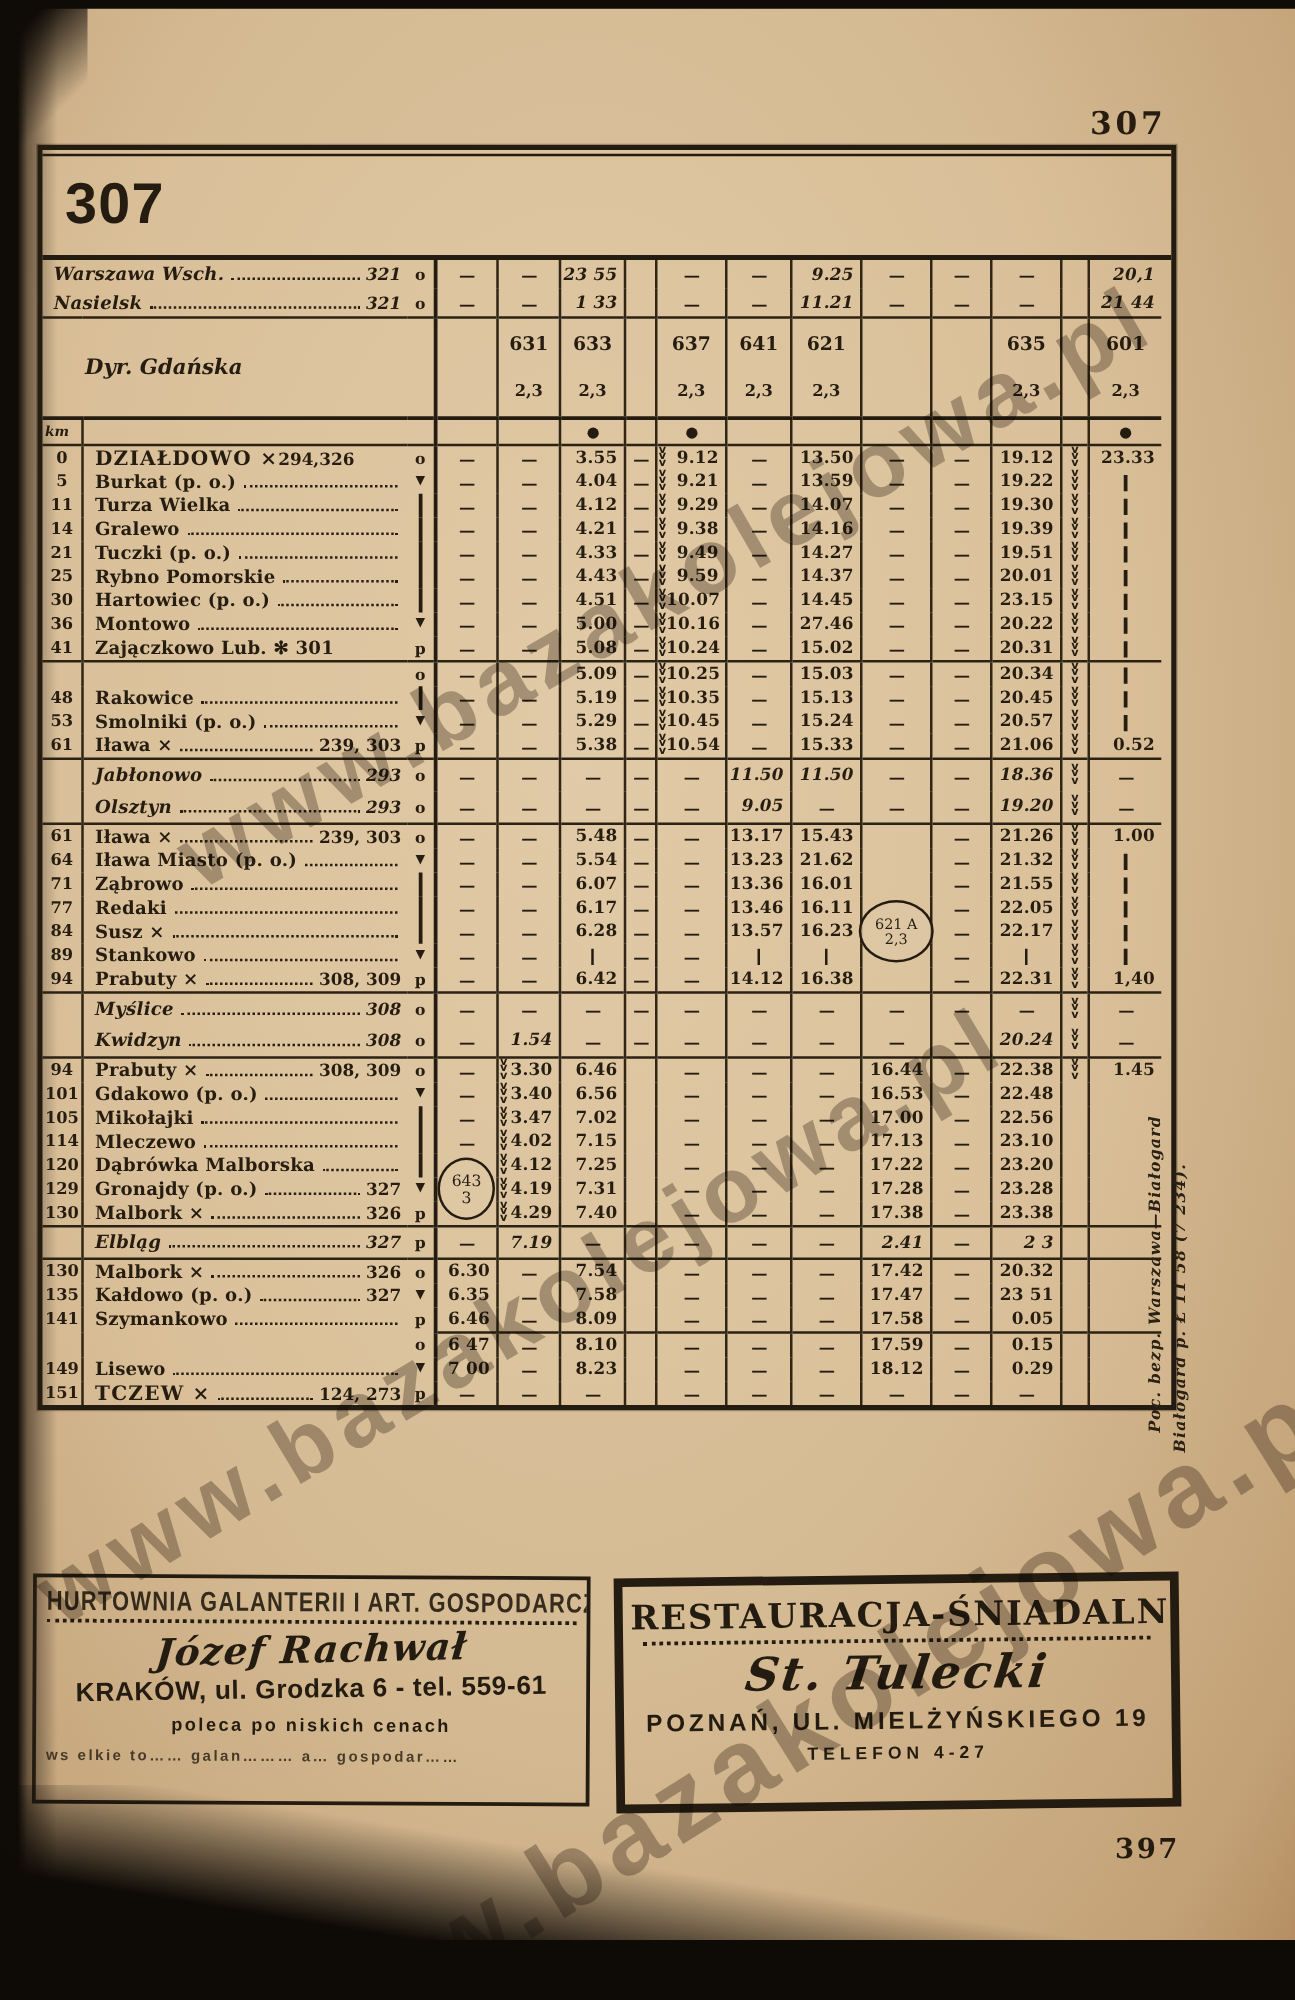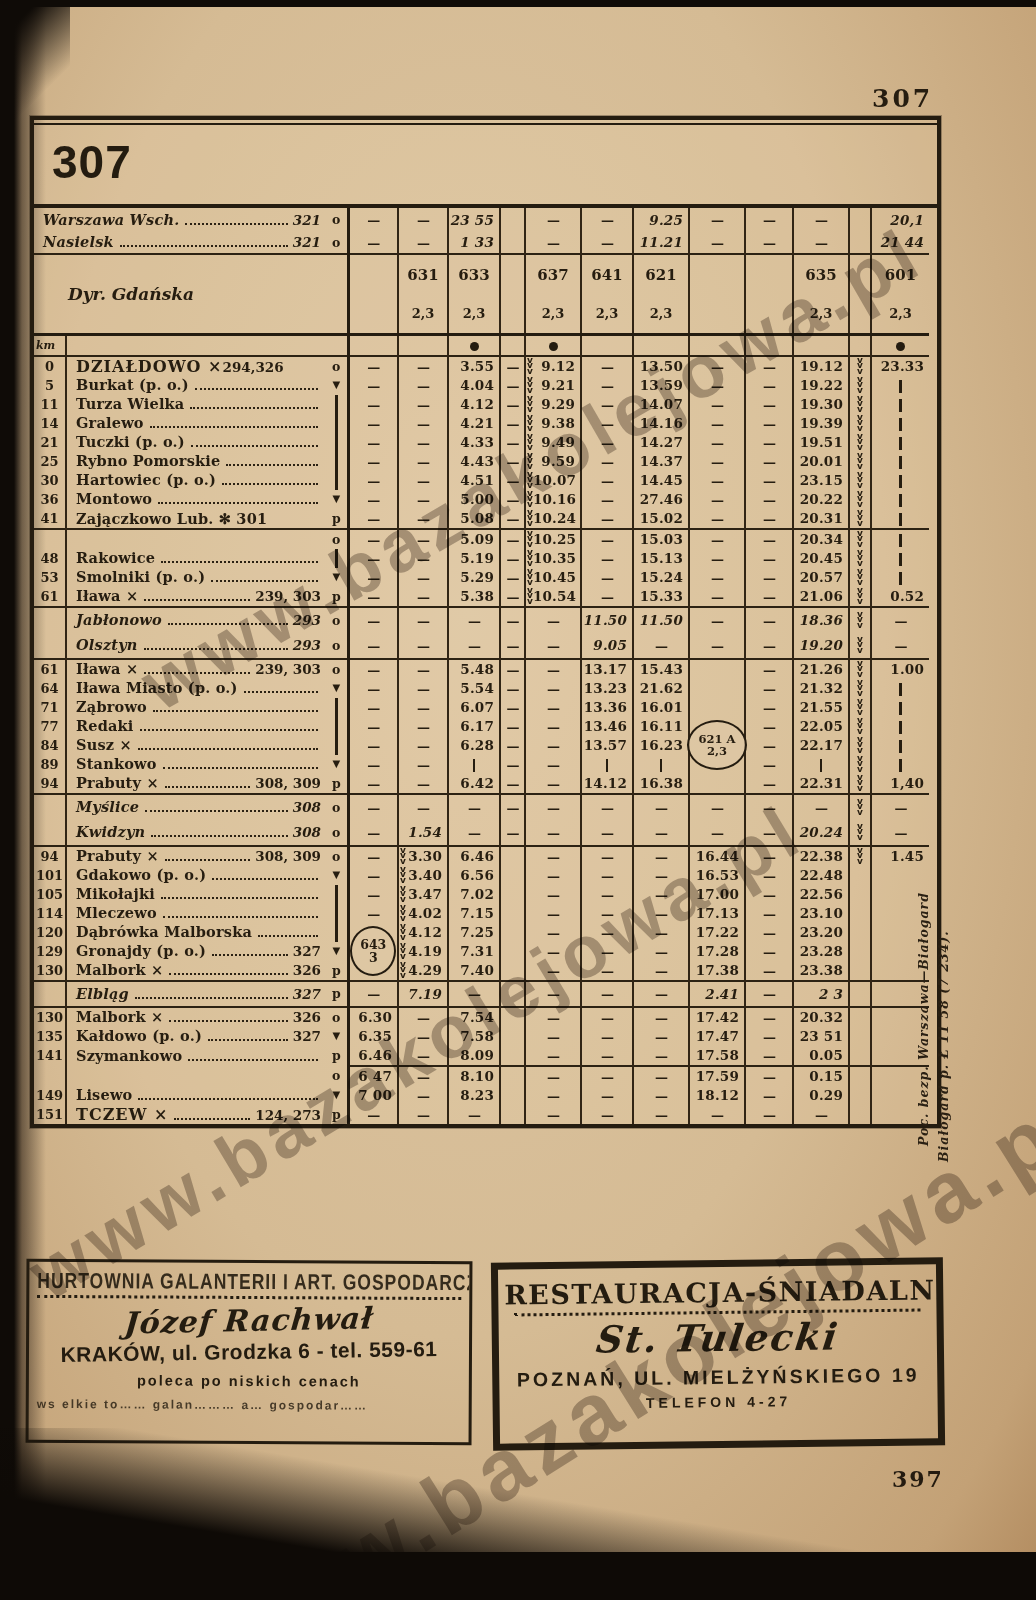--- a/index.html
+++ b/index.html
@@ -71,21 +71,21 @@
   .vbar{display:inline-block;width:2.4px;height:13px;background:#261d10;vertical-align:middle;}
   .chev{display:flex;flex-direction:column;align-items:center;line-height:5.6px;
         font-size:9px;font-weight:700;font-family:"DejaVu Sans",sans-serif;}
   .chevtime{display:flex;align-items:center;justify-content:space-between;padding:0 5px 0 1px;}
   .chevtime .num{padding-right:0;}
   .dot{display:inline-block;width:9px;height:9px;border-radius:50%;background:#241c10;}
   td.rel{position:relative;}
   .circle-note{position:absolute;left:50%;top:50%;transform:translate(-50%,-50%);
     border:2.4px solid #241c10;border-radius:50%;background:rgba(221,199,164,.75);
     display:flex;flex-direction:column;align-items:center;justify-content:center;
-    font-weight:700;z-index:3;line-height:1.05;}
+    font-weight:400;z-index:3;line-height:1.05;}
   .circle-621{width:56px;height:46px;font-size:11.5px;}
   .circle-643{width:42px;height:46px;font-size:12.5px;}
   .trainno{display:block;text-align:center;font-size:15px;font-weight:700;padding-bottom:22px;}
   .traincl{display:block;text-align:center;font-size:13px;font-weight:700;}
   .dyrlabel{font-style:italic;font-size:17px;font-weight:700;padding-left:34px;}
 
   .side-note{position:absolute;z-index:3;font-style:italic;font-weight:700;color:#2a2013;
     writing-mode:vertical-rl;transform:rotate(180deg);font-size:12.5px;letter-spacing:1px;
     line-height:15px;height:300px;white-space:nowrap;}
   .sn-a{left:916px;top:846px;}

